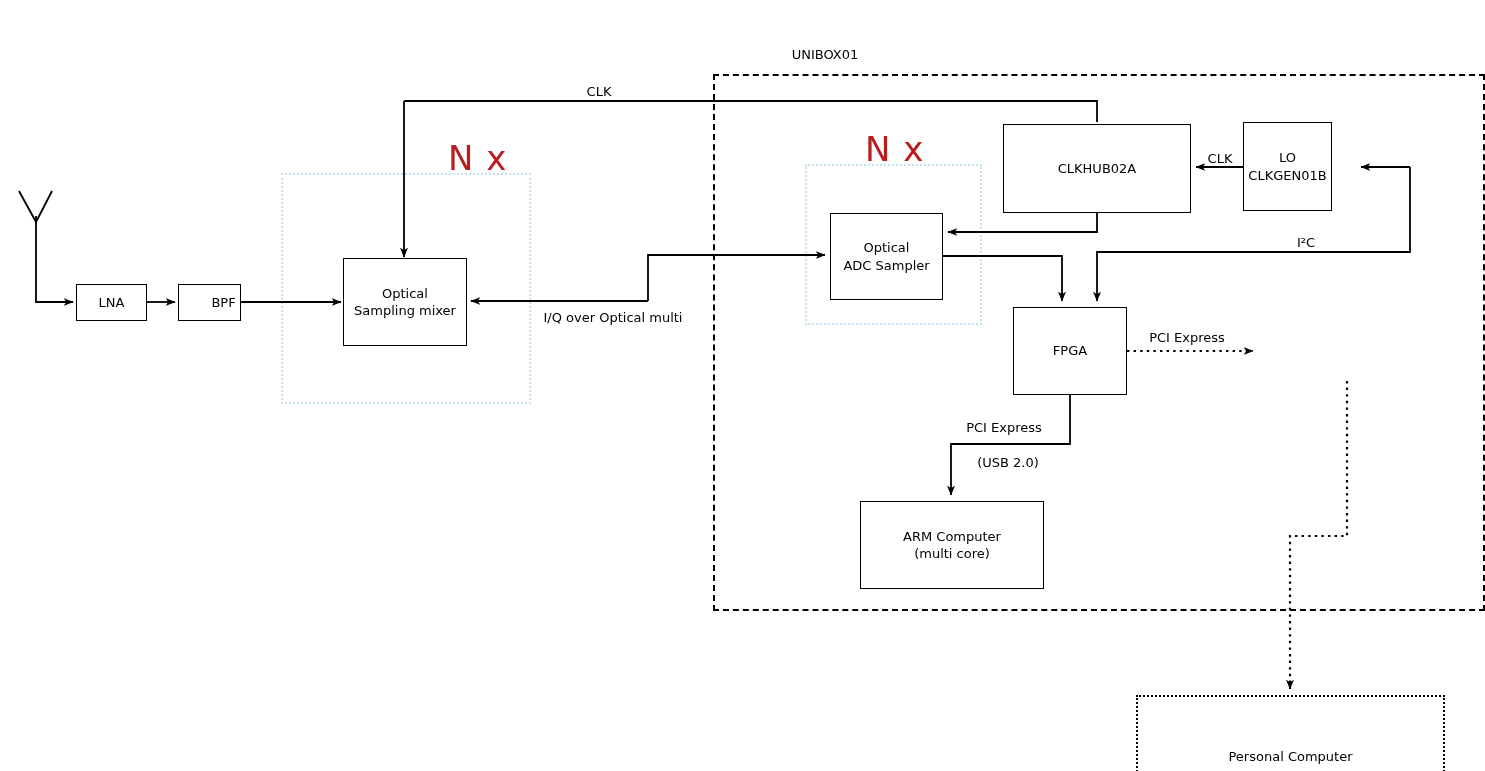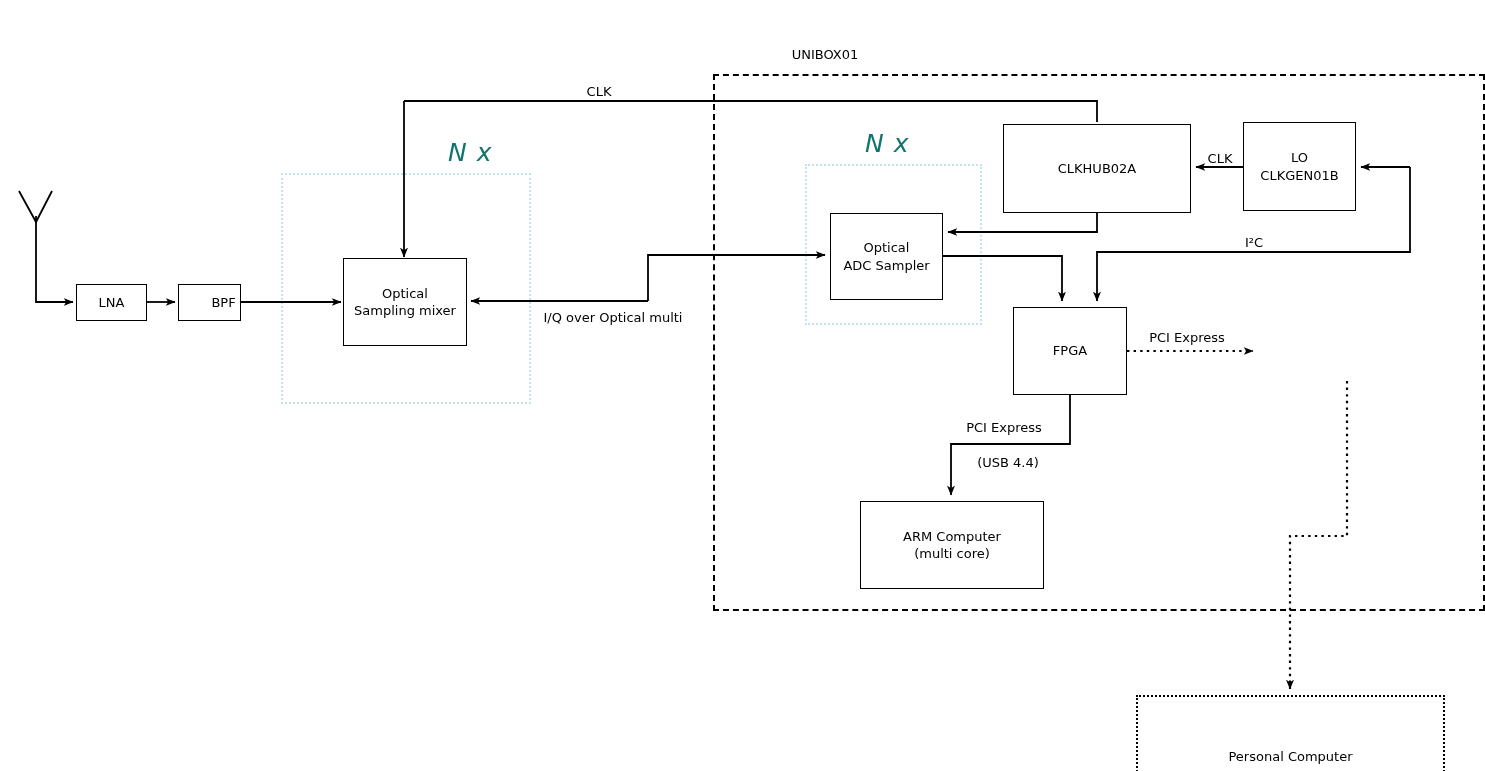--- a/index.html
+++ b/index.html
@@ -54,25 +54,24 @@
   }
   .lbl {
     position: absolute;
     font-size: 13px;
     color: #000000;
     white-space: nowrap;
   }
   .lbl.center { transform: translateX(-50%); }
   .nx {
     position: absolute;
-    font-size: 25px;
-    color: #0f766e;
+    font-size: 34px;
+    color: #b91c1c;
     white-space: nowrap;
     letter-spacing: 1px;
-    font-style: italic;
   }
 </style>
 </head>
 <body>
 
 <div id="canvas">
 
   <div class="unibox" style="left:713px; top:28px; width:772px; height:537px;"></div>
   <div class="lbl center" style="left:825px; top:1px;">UNIBOX01</div>
 
@@ -130,38 +129,38 @@
   <div class="blk" style="left:178px; top:238px; width:63px; height:37px;padding-left:28px;">BPF</div>
 
   <div class="blk" style="left:343px; top:212px; width:124px; height:88px;">Optical
 Sampling mixer</div>
 
   <div class="blk" style="left:830px; top:167px; width:113px; height:87px;">Optical
 ADC Sampler</div>
 
   <div class="blk" style="left:1003px; top:78px; width:188px; height:89px;">CLKHUB02A</div>
 
-  <div class="blk" style="left:1243px; top:76px; width:113px; height:89px;">LO
+  <div class="blk" style="left:1243px; top:76px; width:89px; height:89px;">LO
 CLKGEN01B</div>
 
   <div class="blk" style="left:860px; top:455px; width:184px; height:88px;">ARM Computer
 (multi core)</div>
 
   <div class="blk" style="left:1013px; top:261px; width:114px; height:88px;">FPGA</div>
 
 
   <div class="blk dotted" style="left:1136px; top:649px; width:309px; height:124px;">Personal Computer</div>
 
   <div class="lbl center" style="left:599px; top:38px;">CLK</div>
 
   <div class="lbl center" style="left:1220px; top:105px;">CLK</div>
 
   <div class="lbl center" style="left:613px; top:264px;">I/Q over Optical multi</div>
 
-  <div class="lbl center" style="left:1254px; top:189px;">I²C</div>
+  <div class="lbl center" style="left:1306px; top:189px;">I²C</div>
 
   <div class="lbl center" style="left:1187px; top:284px;">PCI Express</div>
 
   <div class="lbl center" style="left:1004px; top:374px;">PCI Express</div>
 
-  <div class="lbl center" style="left:1008px; top:409px;">(USB 4.4)</div>
+  <div class="lbl center" style="left:1008px; top:409px;">(USB 2.0)</div>
 
 </div>
 
 </body></html>

